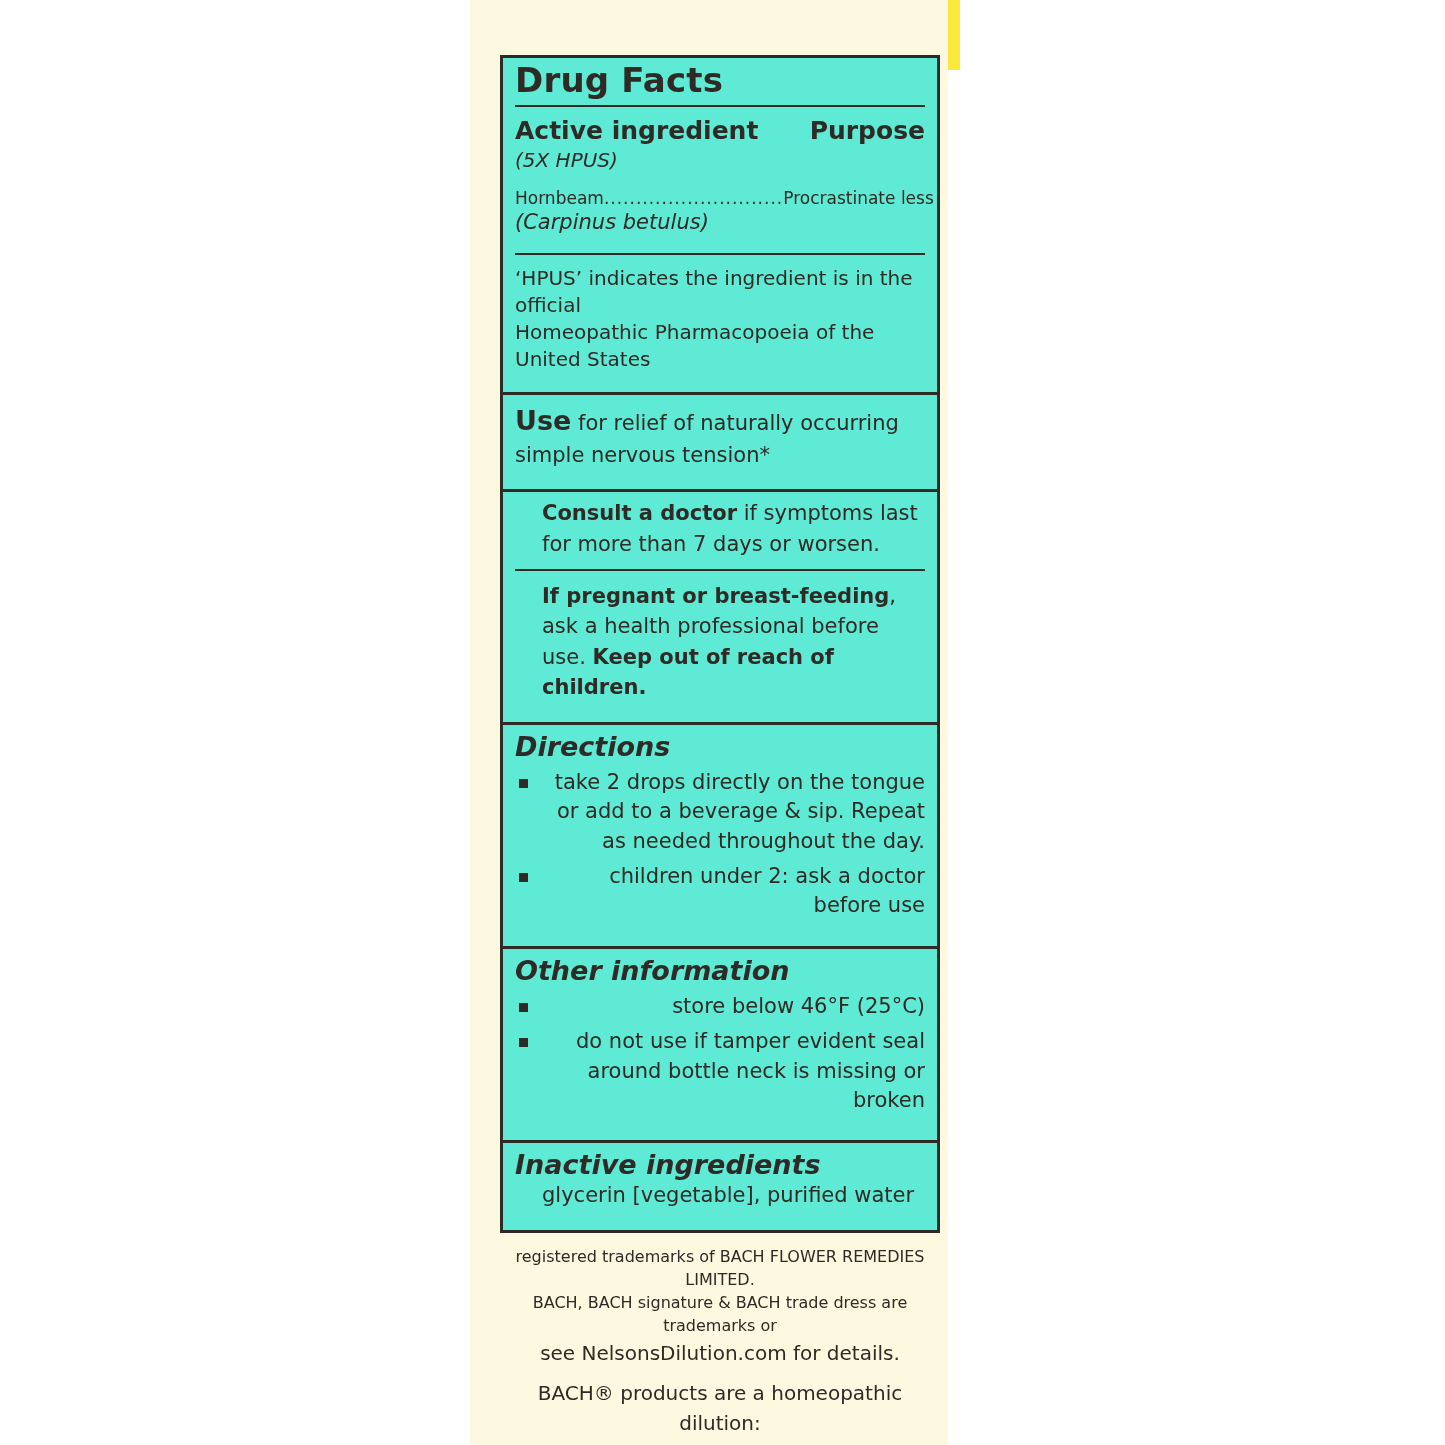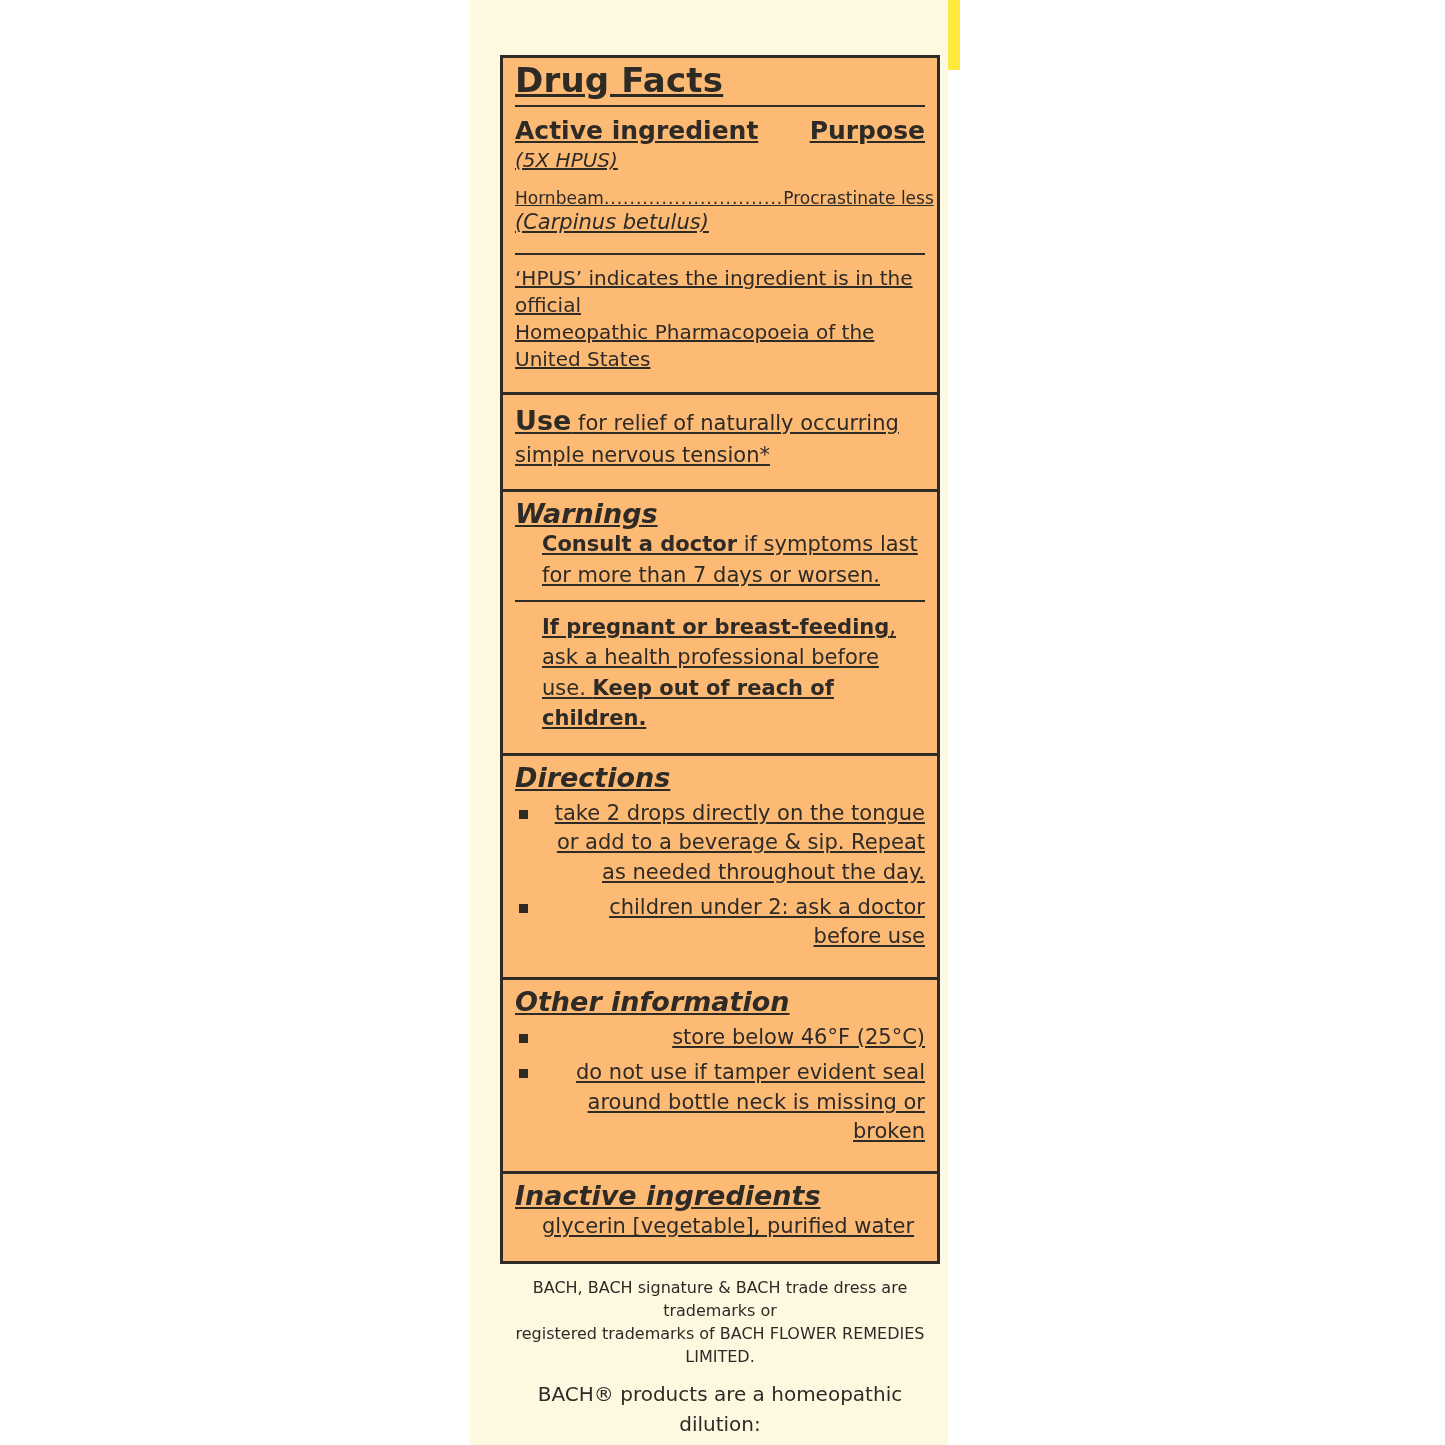--- a/index.html
+++ b/index.html
@@ -39,23 +39,22 @@
   .facts {
     position: absolute;
     left: 500px;
     top: 55px;
     width: 440px;
     color: #2e2a26;
   }
   .frame {
     border: 3px solid #2e2a26;
     border-bottom: none;
-    background: #fdba74;
+    background: #5eead4;
     box-sizing: border-box;
-    text-decoration: underline;
   }
   .sec {
     border-bottom: 3px solid #2e2a26;
     padding: 6px 12px 19px 12px;
   }
   .title {
     font-family: "DejaVu Sans", sans-serif;
     font-size: 34px;
     font-weight: 600;
     letter-spacing: 0.2px;
@@ -196,21 +195,20 @@
       </div>
 
       <div class="sec">
         <div class="use-block">
           <span class="sec-head-inline">Use</span>
           <span>for relief of naturally occurring simple nervous tension*</span>
         </div>
       </div>
 
       <div class="sec">
-        <div class="sec-head" style="font-style:italic;">Warnings</div>
         <div class="body-text">
           <span class="warn-strong">Consult a doctor</span><span> if symptoms last for more than 7 days or worsen.</span>
         </div>
         <div class="inner-rule"></div>
         <div class="body-text">
           <span class="warn-strong">If pregnant or breast-feeding</span><span>, ask a health professional before use. </span><span class="warn-strong">Keep out of reach of children.</span>
         </div>
       </div>
 
       <div class="sec">
@@ -230,20 +228,20 @@
       </div>
 
       <div class="sec">
         <div class="sec-head" style="font-style:italic;">Inactive ingredients</div>
         <div class="body-text">glycerin [vegetable], purified water</div>
       </div>
 
     </div>
 
     <div class="bottom-note">
+      <div>registered trademarks of BACH FLOWER REMEDIES LIMITED.</div>
       <div>BACH, BACH signature &amp; BACH trade dress are trademarks or</div>
-      <div>registered trademarks of BACH FLOWER REMEDIES LIMITED.</div>
+      <div class="big">see NelsonsDilution.com for details.</div>
       <div class="big" style="margin-top:10px;">BACH® products are a homeopathic dilution:</div>
-      <div class="big">see NelsonsDilution.com for details.</div>
     </div>
 
   </div>
 </div>
 
 </body></html>

